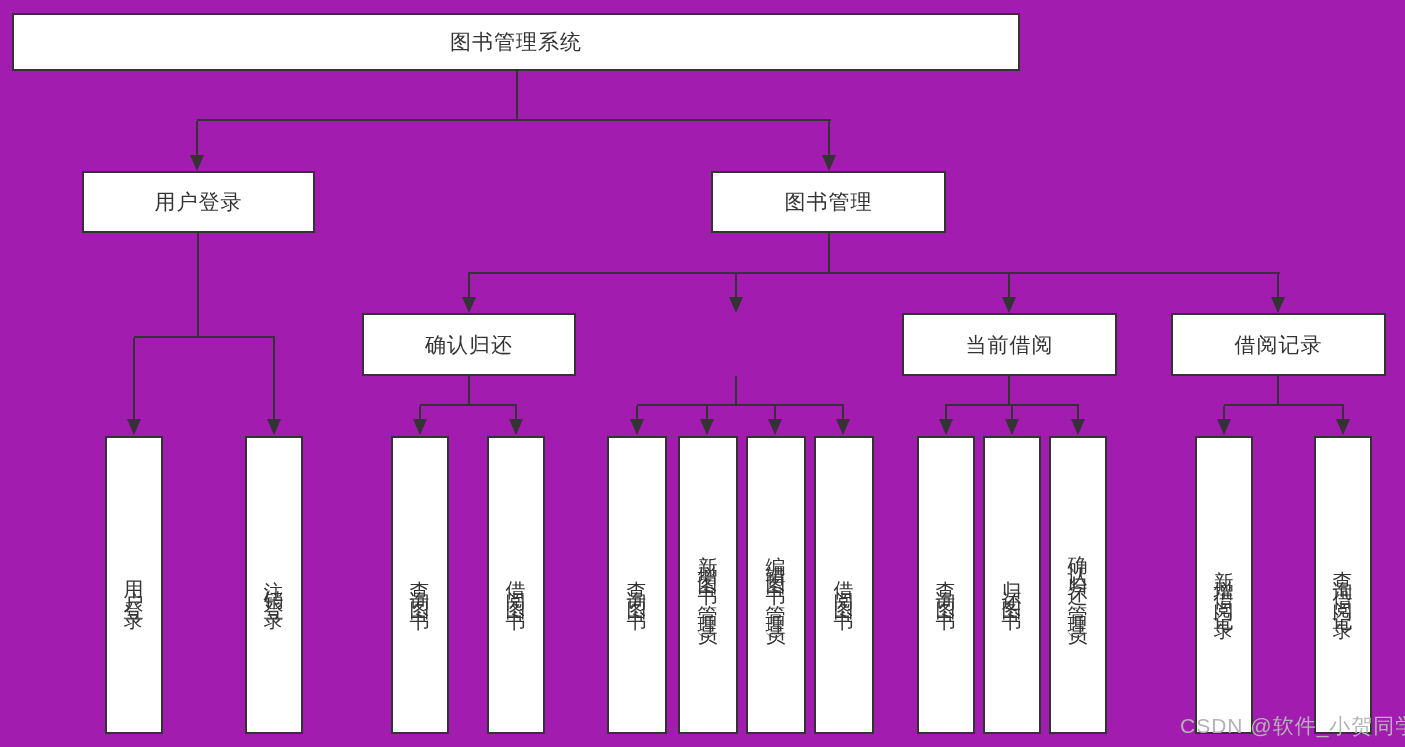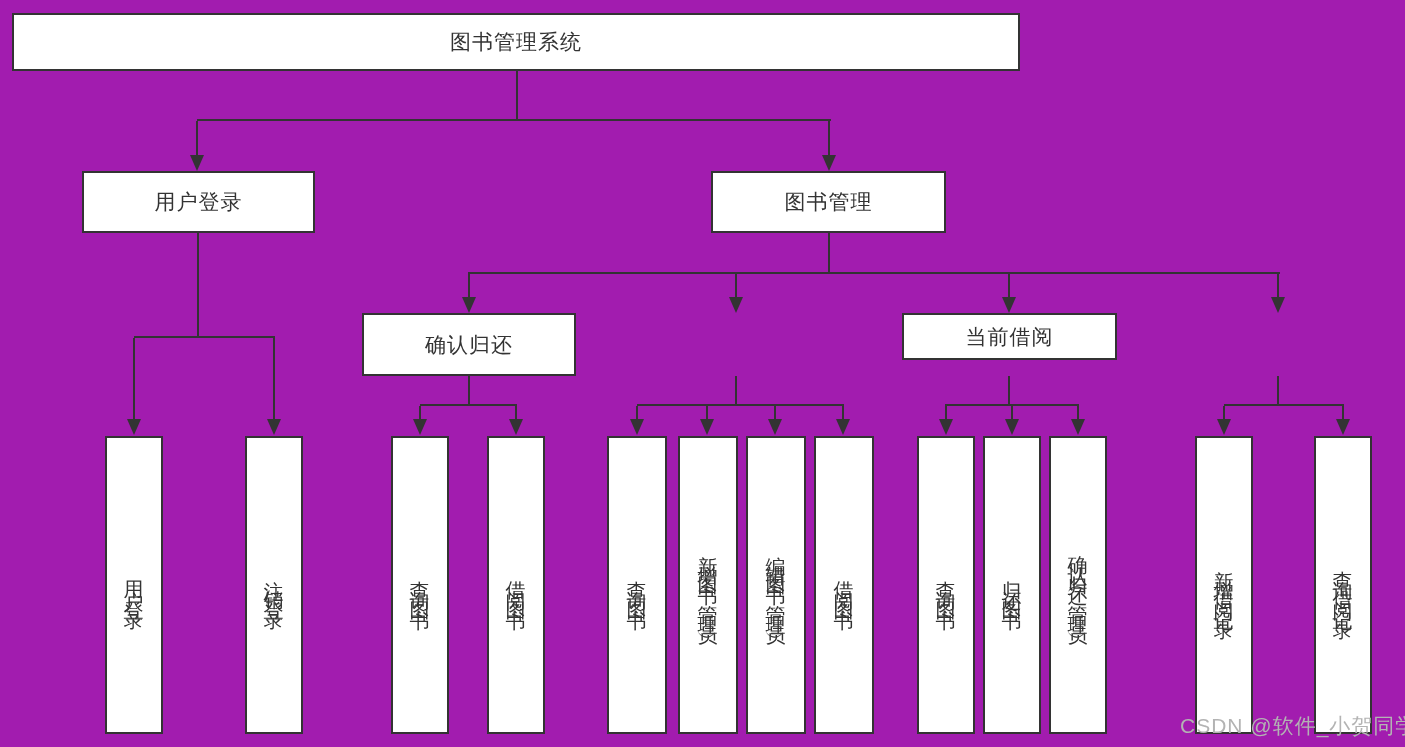--- a/index.html
+++ b/index.html
@@ -97,22 +97,25 @@
   <div class="vline" style="left:735px; top:274px; height:24px;"></div>
   <div class="arrow" style="left:729px; top:297px;"></div>
   <div class="vline" style="left:1008px; top:274px; height:24px;"></div>
   <div class="arrow" style="left:1002px; top:297px;"></div>
   <div class="vline" style="left:1277px; top:274px; height:24px;"></div>
   <div class="arrow" style="left:1271px; top:297px;"></div>
 
   <div class="box" style="left:362px; top:313px; width:214px; height:63px;">
     <span>确认归还</span>
   </div>
-  <div class="box" style="left:902px; top:313px; width:215px; height:47px;">
+  <div class="box" style="left:902px; top:313px; width:215px; height:63px;">
     <span>当前借阅</span>
+  </div>
+  <div class="box" style="left:1171px; top:313px; width:215px; height:63px;">
+    <span>借阅记录</span>
   </div>
 
   <div class="vline" style="left:468px; top:376px; height:29px;"></div>
   <div class="hline" style="left:420px; top:404px; width:97px;"></div>
   <div class="vline" style="left:419px; top:406px; height:14px;"></div>
   <div class="arrow" style="left:413px; top:419px;"></div>
   <div class="vline" style="left:515px; top:406px; height:14px;"></div>
   <div class="arrow" style="left:509px; top:419px;"></div>
 
   <div class="vline" style="left:735px; top:376px; height:29px;"></div>

